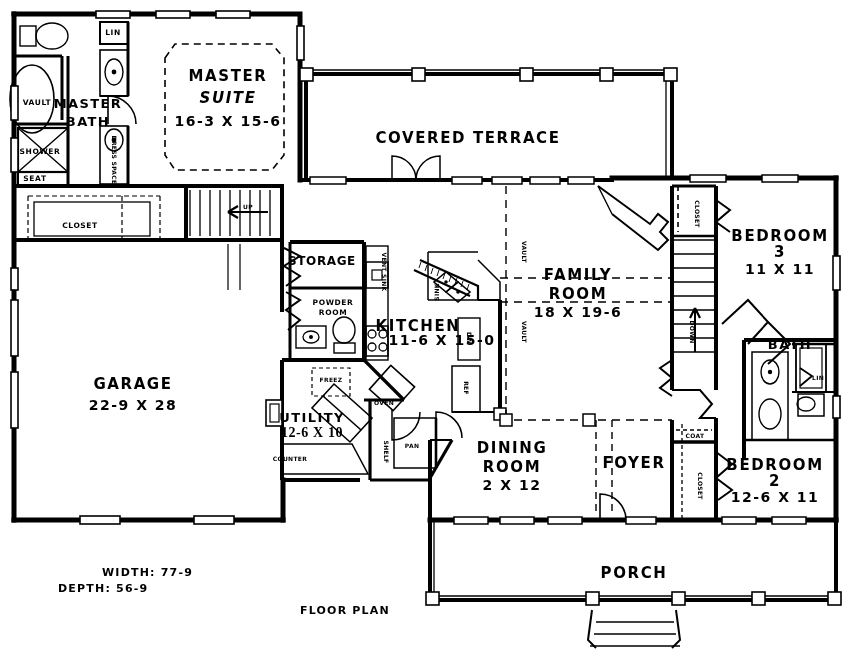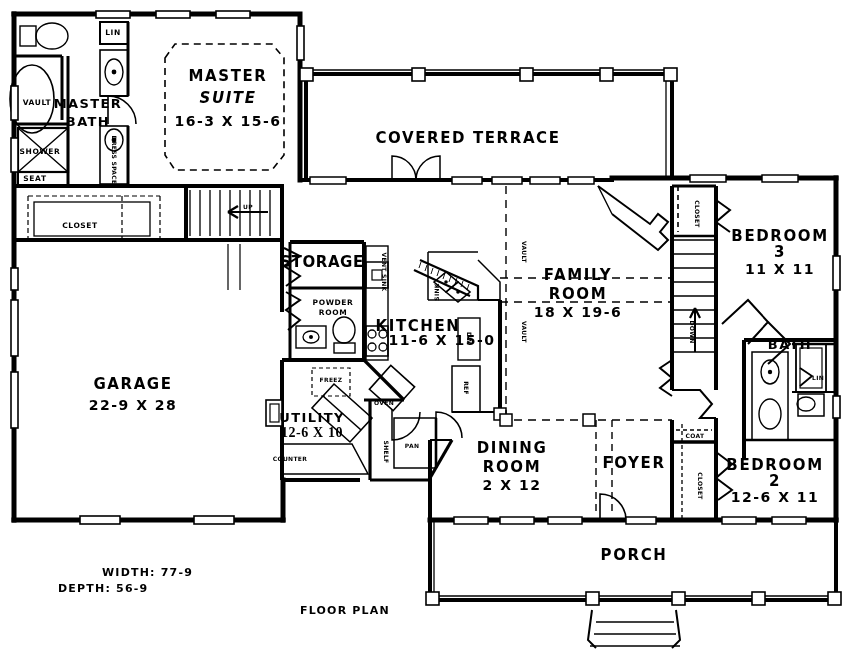--- a/index.html
+++ b/index.html
@@ -451,42 +451,42 @@
   <div class="lbl room" style="left:578px; top:275px;">FAMILY</div>
   <div class="lbl room" style="left:578px; top:294px;">ROOM</div>
   <div class="lbl dim" style="left:578px; top:313px;">18 X 19-6</div>
 
   <div class="lbl room" style="left:512px; top:448px;text-align:right;">DINING</div>
   <div class="lbl room" style="left:512px; top:467px;">ROOM</div>
   <div class="lbl dim" style="left:512px; top:486px;">2 X 12</div>
 
   <div class="lbl room" style="left:634px; top:463px;">FOYER</div>
 
-  <div class="lbl room" style="left:634px; top:555px;">PORCH</div>
+  <div class="lbl room" style="left:634px; top:573px;">PORCH</div>
 
   <div class="lbl room" style="left:780px; top:236px;">BEDROOM</div>
   <div class="lbl room" style="left:780px; top:252px;">3</div>
   <div class="lbl dim" style="left:780px; top:270px;">11 X 11</div>
 
   <div class="lbl room" style="left:775px; top:465px;">BEDROOM</div>
   <div class="lbl room" style="left:775px; top:481px;">2</div>
   <div class="lbl dim" style="left:775px; top:498px;">12-6 X 11</div>
 
   <div class="lbl room-sm" style="left:312px; top:418px;">UTILITY</div>
   <div class="lbl tiny" style="left:312px; top:433px; font-size:14px;font-family:Liberation Serif, serif;">12-6 X 10</div>
 
   <div class="lbl room-sm" style="left:790px; top:345px;">BATH</div>
 
   <div class="lbl tiny" style="left:113px; top:33px;">LIN</div>
   <div class="lbl tiny" style="left:37px;  top:103px;">VAULT</div>
   <div class="lbl tiny" style="left:40px;  top:152px;">SHOWER</div>
   <div class="lbl tiny" style="left:35px;  top:179px;">SEAT</div>
   <div class="lbl micro vert-cw" style="left:114px; top:160px;">DRESS SPACE</div>
   <div class="lbl tiny" style="left:80px;  top:226px;">CLOSET</div>
-  <div class="lbl tiny" style="left:322px; top:262px; font-size:15px;">STORAGE</div>
+  <div class="lbl tiny" style="left:322px; top:262px; font-size:12px;">STORAGE</div>
   <div class="lbl tiny" style="left:333px; top:303px;">POWDER</div>
   <div class="lbl tiny" style="left:333px; top:313px;">ROOM</div>
   <div class="lbl micro vert-cw" style="left:384px; top:272px;">VENT SINK</div>
   <div class="lbl micro" style="left:331px; top:380px;">FREEZ</div>
   <div class="lbl micro" style="left:290px; top:459px;">COUNTER</div>
   <div class="lbl micro" style="left:384px; top:403px;">OVEN</div>
   <div class="lbl micro vert-cw" style="left:386px; top:452px;">SHELF</div>
   <div class="lbl micro" style="left:412px; top:446px;">PAN</div>
   <div class="lbl micro vert" style="left:437px; top:292px;">SINK</div>
   <div class="lbl micro vert-cw" style="left:469px; top:338px;">DW</div>

